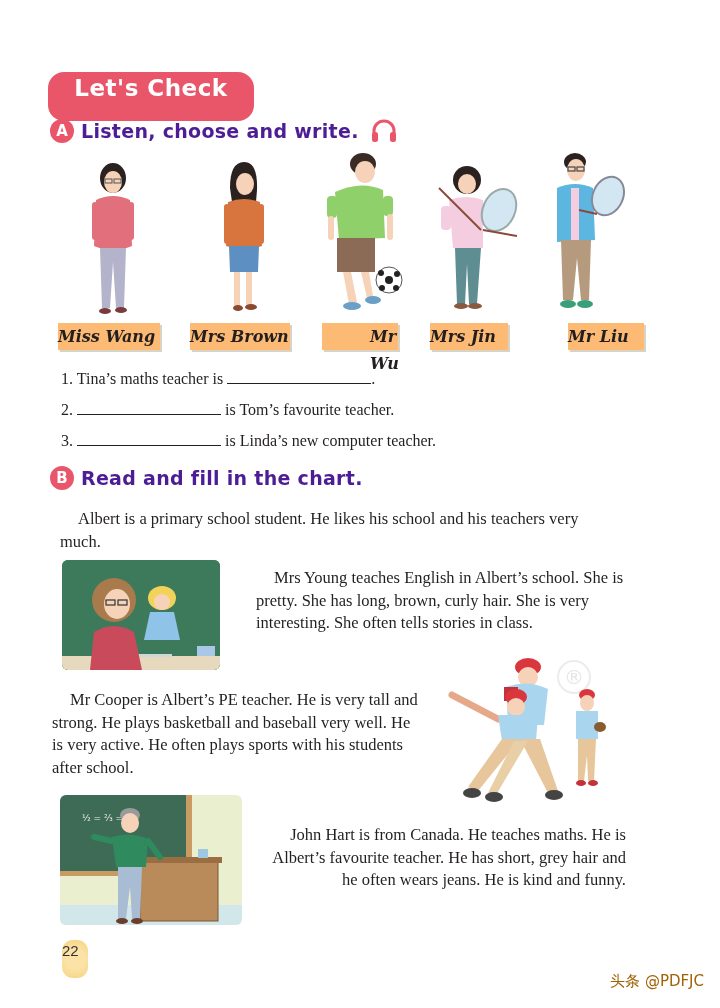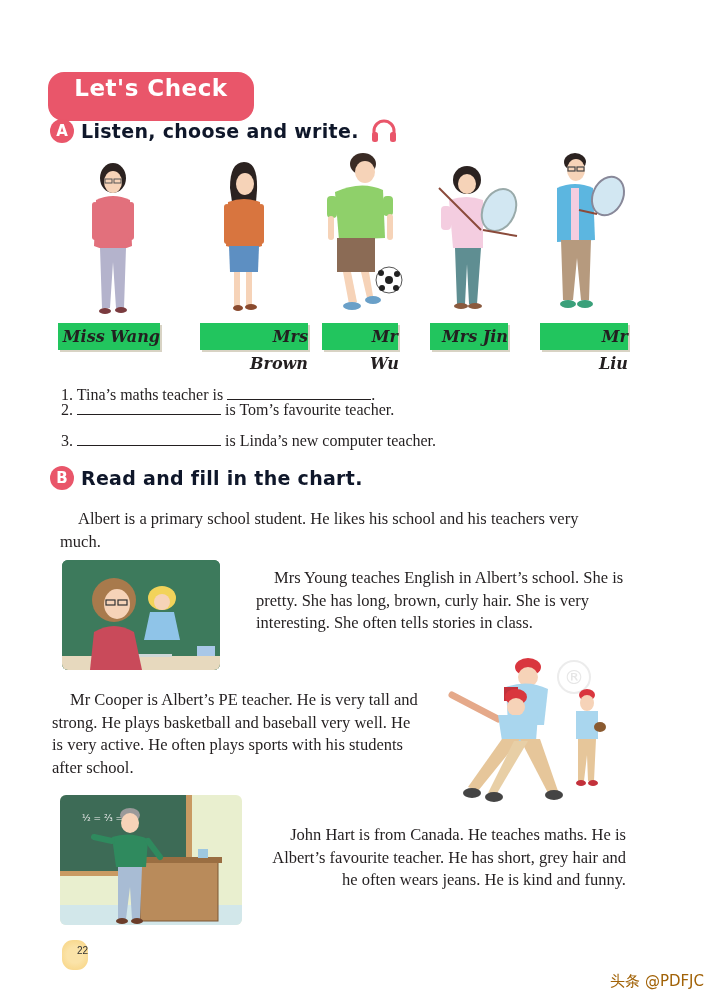--- a/index.html
+++ b/index.html
@@ -17,50 +17,50 @@
   }
 
   
   .section-head { display: flex; align-items: center; gap: 7px; }
   .sec-badge {
     width: 24px; height: 24px; border-radius: 50%; background: #e9566a;
     color: #fff; font-family: "DejaVu Sans", sans-serif; font-weight: bold;
     font-size: 15px; line-height: 24px; text-align: center;
   }
   .sec-title {
-    color: #0f172a; font-family: "DejaVu Sans", sans-serif; font-weight: bold;
+    color: #4c1d95; font-family: "DejaVu Sans", sans-serif; font-weight: bold;
     font-size: 19px; letter-spacing: 0.3px;
   }
   .headphones { width: 28px; height: 26px; margin-left: 4px; }
 
   
   .figure { position: absolute; }
 
   
   .name-tag {
     position: absolute; top: 323px; height: 27px;
-    background: #22c55e;
+    background: #fdba74;
     box-shadow: 2px 2px 0 #d8d3c4;
     font-family: "DejaVu Serif", serif; font-style: italic; font-weight: bold;
-    font-size: 16px; line-height: 27px; text-align: right; color: #231f20;
+    font-size: 16px; line-height: 27px; text-align: left; color: #231f20;
   }
 
   
   .question { font-size: 16px; line-height: 20px; white-space: nowrap; }
   .blank { display: inline-block; border-bottom: 1px solid #231f20; height: 14px; vertical-align: baseline; }
 
   .para { font-size: 16.5px; line-height: 22.5px; }
   .indent { text-indent: 18px; }
 
   .pic { position: absolute; overflow: hidden; border-radius: 6px; }
 
   .page-num {
-    left: 62px; top: 940px; width: 26px; height: 30px; border-radius: 11px;
+    left: 62px; top: 940px; width: 26px; height: 38px; border-radius: 11px;
     background: radial-gradient(circle, #fbe3a8 40%, #f7d27e 100%);
-    font-family: "Liberation Sans", sans-serif; font-size: 10px; line-height: 22px; text-align: right; color: #333;
+    font-family: "Liberation Sans", sans-serif; font-size: 15px; line-height: 22px; text-align: left; color: #333;
   }
   .source-mark {
     right: 16px; top: 972px; font-family: "DejaVu Sans", sans-serif; font-size: 15px; color: #a16207;
   }
   .reg-mark {
     left: 557px; top: 660px; width: 34px; height: 34px; border-radius: 50%;
     border: 2px solid #ececec; color: #e6e6e6; font-family: "DejaVu Sans", sans-serif;
     font-size: 20px; line-height: 30px; text-align: center;
   }
 </style>
@@ -147,26 +147,26 @@
   <path d="M4 38 Q22 30 40 38 L42 90 L4 92 Z" fill="#5cb6e0"></path>
   <rect x="18" y="38" width="8" height="52" fill="#f4cde0"></rect>
   <ellipse cx="55" cy="46" rx="15" ry="20" transform="rotate(25 55 46)" fill="#d2e7f2" stroke="#889" stroke-width="2"></ellipse>
   <line x1="26" y1="60" x2="44" y2="64" stroke="#8a4a3a" stroke-width="2"></line>
   <path d="M8 90 L38 90 L36 150 L28 150 L24 108 L20 150 L10 150 Z" fill="#b69a7e"></path>
   <ellipse cx="15" cy="154" rx="8" ry="4" fill="#3aa07a"></ellipse>
   <ellipse cx="32" cy="154" rx="8" ry="4" fill="#3aa07a"></ellipse>
 </svg>
 
 <div class="name-tag" style="left:58px; width:102px;">Miss Wang</div>
-<div class="name-tag" style="left:200px; width:108px;padding-left:15px;">Mrs Brown</div>
+<div class="name-tag" style="left:190px; width:100px;">Mrs Brown</div>
 <div class="name-tag" style="left:322px; width:76px;padding-left:48px;">Mr Wu</div>
 <div class="name-tag" style="left:430px; width:78px;">Mrs Jin</div>
-<div class="name-tag" style="left:540px; width:88px;padding-left:36px;">Mr Liu</div>
-
-<div class="abs question" style="left:61px; top:369px;margin-top:16px;">
+<div class="name-tag" style="left:568px; width:76px;">Mr Liu</div>
+
+<div class="abs question" style="left:61px; top:369px;">
   <span>1.</span>
   <span>Tina’s maths teacher is </span>
   <span class="blank" style="width:144px;"></span><span>.</span>
 </div>
 <div class="abs question" style="left:61px; top:400px;">
   <span>2.</span>
   <span class="blank" style="width:144px;"></span><span> is Tom’s favourite teacher.</span>
 </div>
 <div class="abs question" style="left:61px; top:431px;">
   <span>3.</span>

